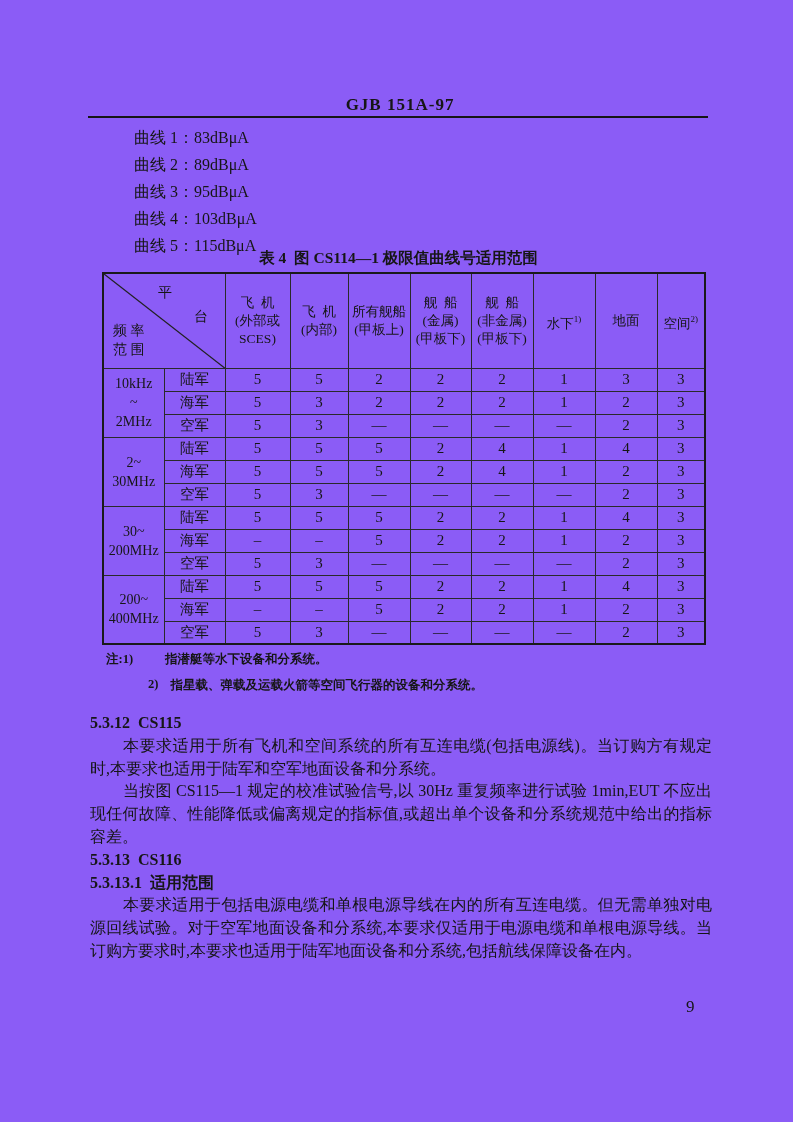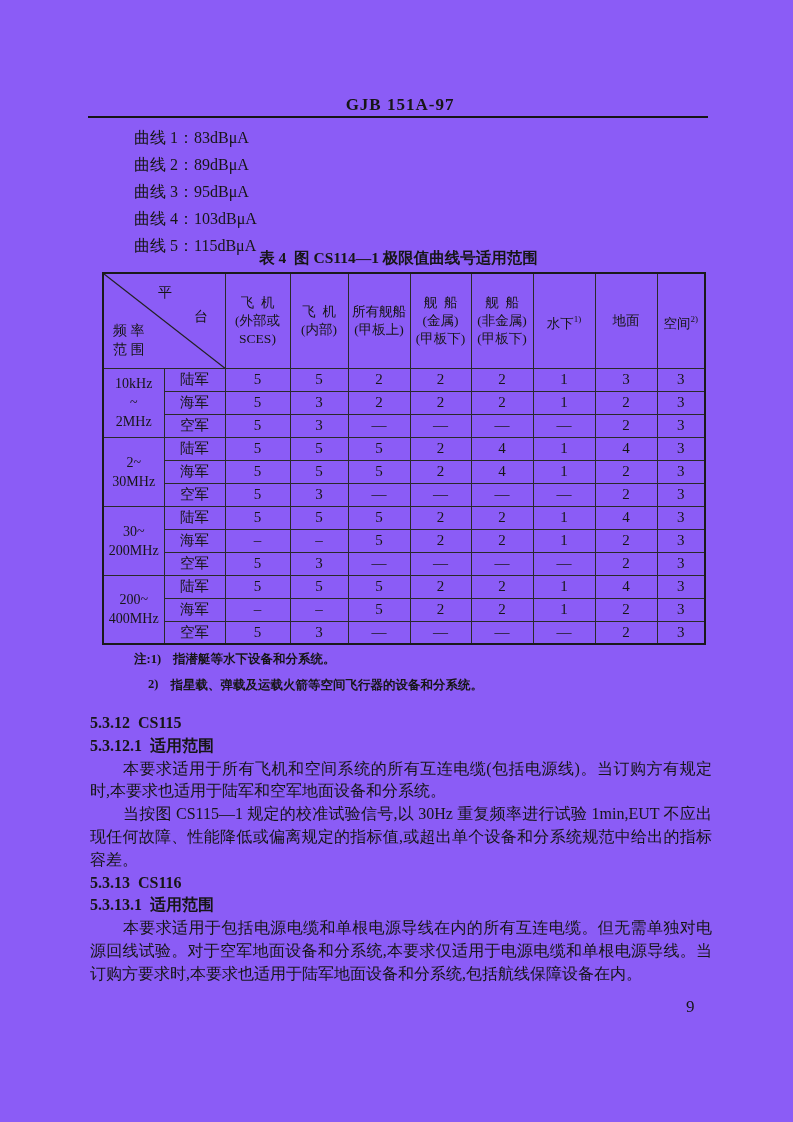--- a/index.html
+++ b/index.html
@@ -45,21 +45,21 @@
   td.corner .freq-l2 { top: 67px; }
   td.colhead { font-size: 13.5px; line-height: 18px; }
   td.colhead .hline { white-space: pre; display: block; }
   td.colhead sup { font-size: 9px; }
   td.freq { font-size: 14px; line-height: 19px; }
   td.freq .fline { white-space: pre; display: block; }
   td.service { font-size: 14.5px; }
   td.val { font-size: 15px; }
   .note { position: absolute; display: flex; font-size: 12.5px; font-weight: 600; }
   .note .pfx { white-space: pre; margin-right: 12px; }
-  .note1 { top: 651px; left: 134px; }
+  .note1 { top: 651px; left: 106px; gap: 20px; }
   .note2 { top: 677px; left: 148px; }
   .sections {
     position: absolute; top: 712px; left: 90px; width: 622px;
     font-size: 16px; line-height: 22.8px;
   }
   .sec-heading { font-weight: 700; white-space: pre-wrap; }
   .sec-para { text-align: justify; text-indent: 33px; }
   .page-number { position: absolute; top: 997px; left: 686px; font-size: 17px; }
 </style>
 </head>
@@ -294,21 +294,20 @@
     <span>指潜艇等水下设备和分系统。</span>
   </div>
   <div class="note note2">
     <span class="pfx">2)</span>
     <span>指星载、弹载及运载火箭等空间飞行器的设备和分系统。</span>
   </div>
 
   <div class="sections">
     <div class="sec-heading">5.3.12  CS115</div>
     <div class="sec-para"></div>
-    <div class="sec-heading">5.3.12.1  适用范围</div>
     <div class="sec-para">本要求适用于所有飞机和空间系统的所有互连电缆(包括电源线)。当订购方有规定时,本要求也适用于陆军和空军地面设备和分系统。</div>
     <div class="sec-para">当按图 CS115—1 规定的校准试验信号,以 30Hz 重复频率进行试验 1min,EUT 不应出现任何故障、性能降低或偏离规定的指标值,或超出单个设备和分系统规范中给出的指标容差。</div>
     <div class="sec-heading">5.3.13  CS116</div>
     <div class="sec-para"></div>
     <div class="sec-heading">5.3.13.1  适用范围</div>
     <div class="sec-para">本要求适用于包括电源电缆和单根电源导线在内的所有互连电缆。但无需单独对电源回线试验。对于空军地面设备和分系统,本要求仅适用于电源电缆和单根电源导线。当订购方要求时,本要求也适用于陆军地面设备和分系统,包括航线保障设备在内。</div>
   </div>
 
   <div class="page-number">9</div>
 

